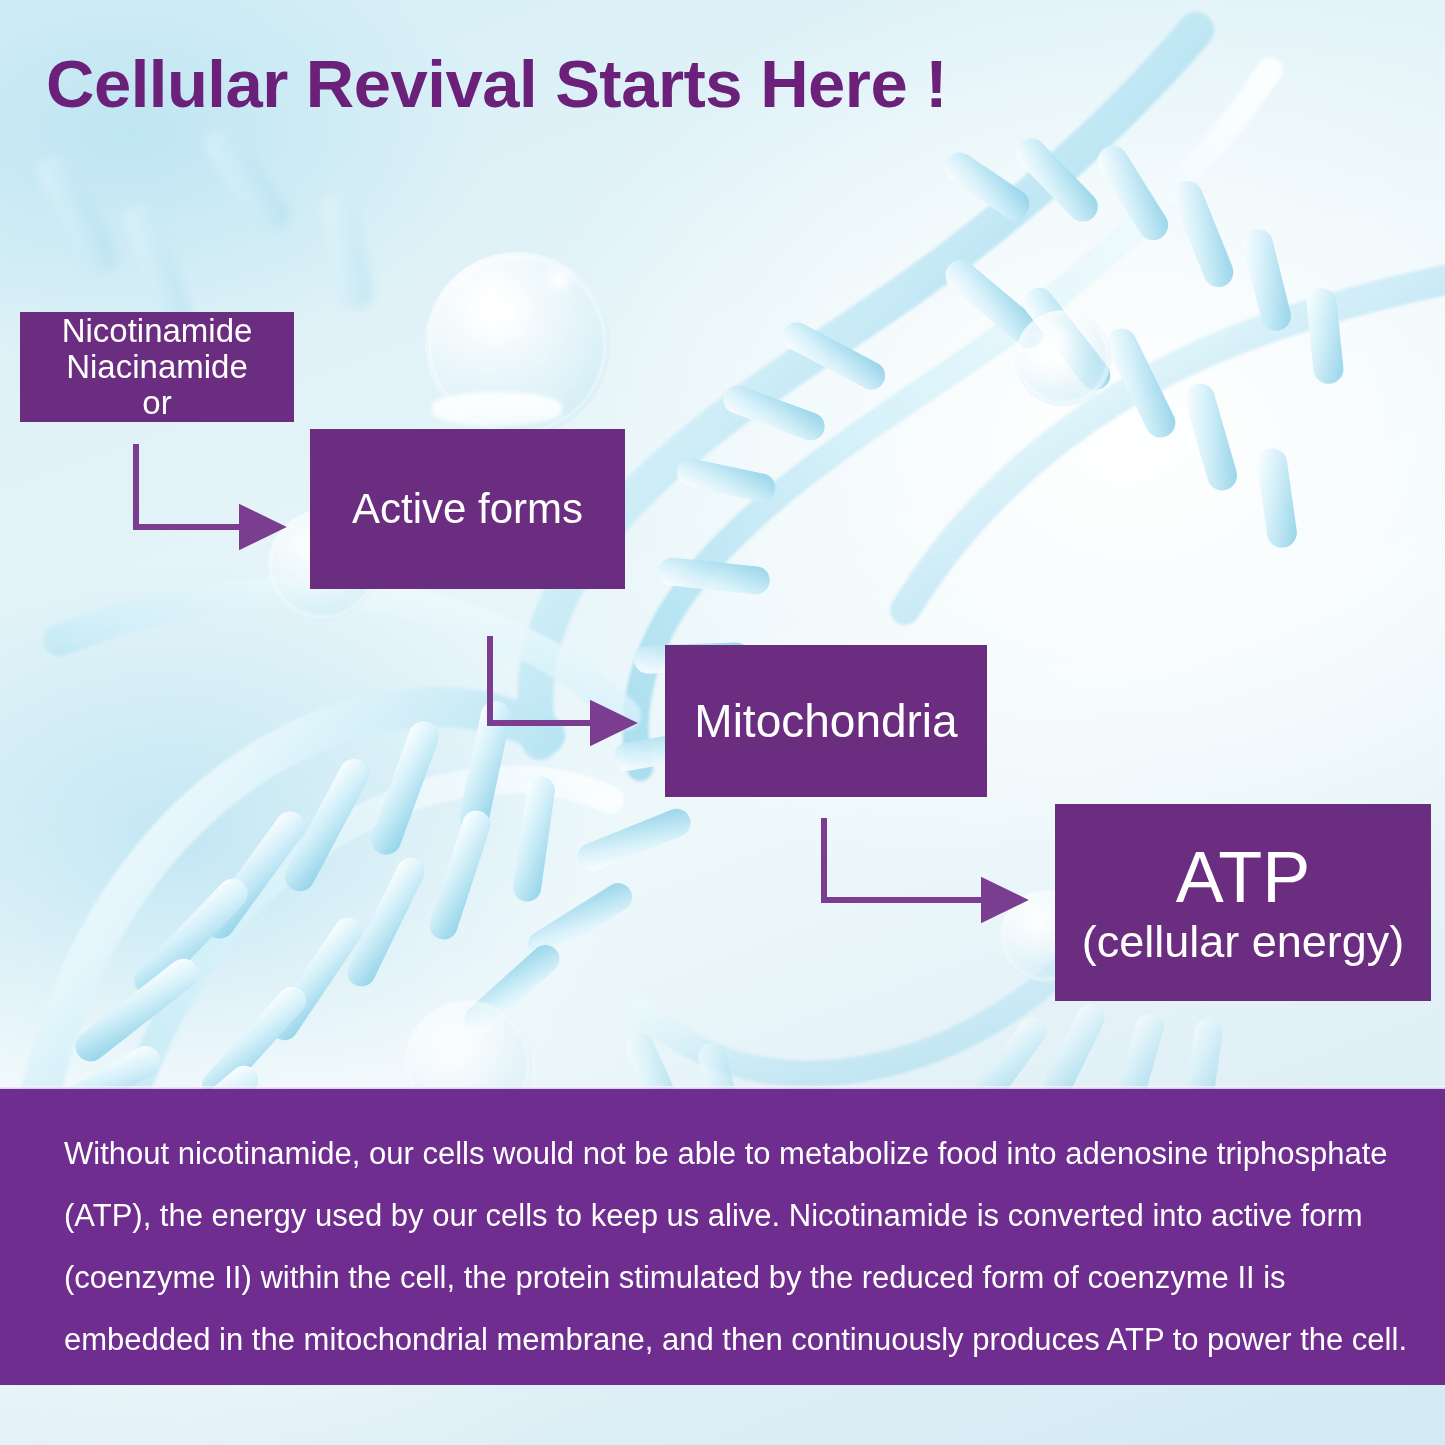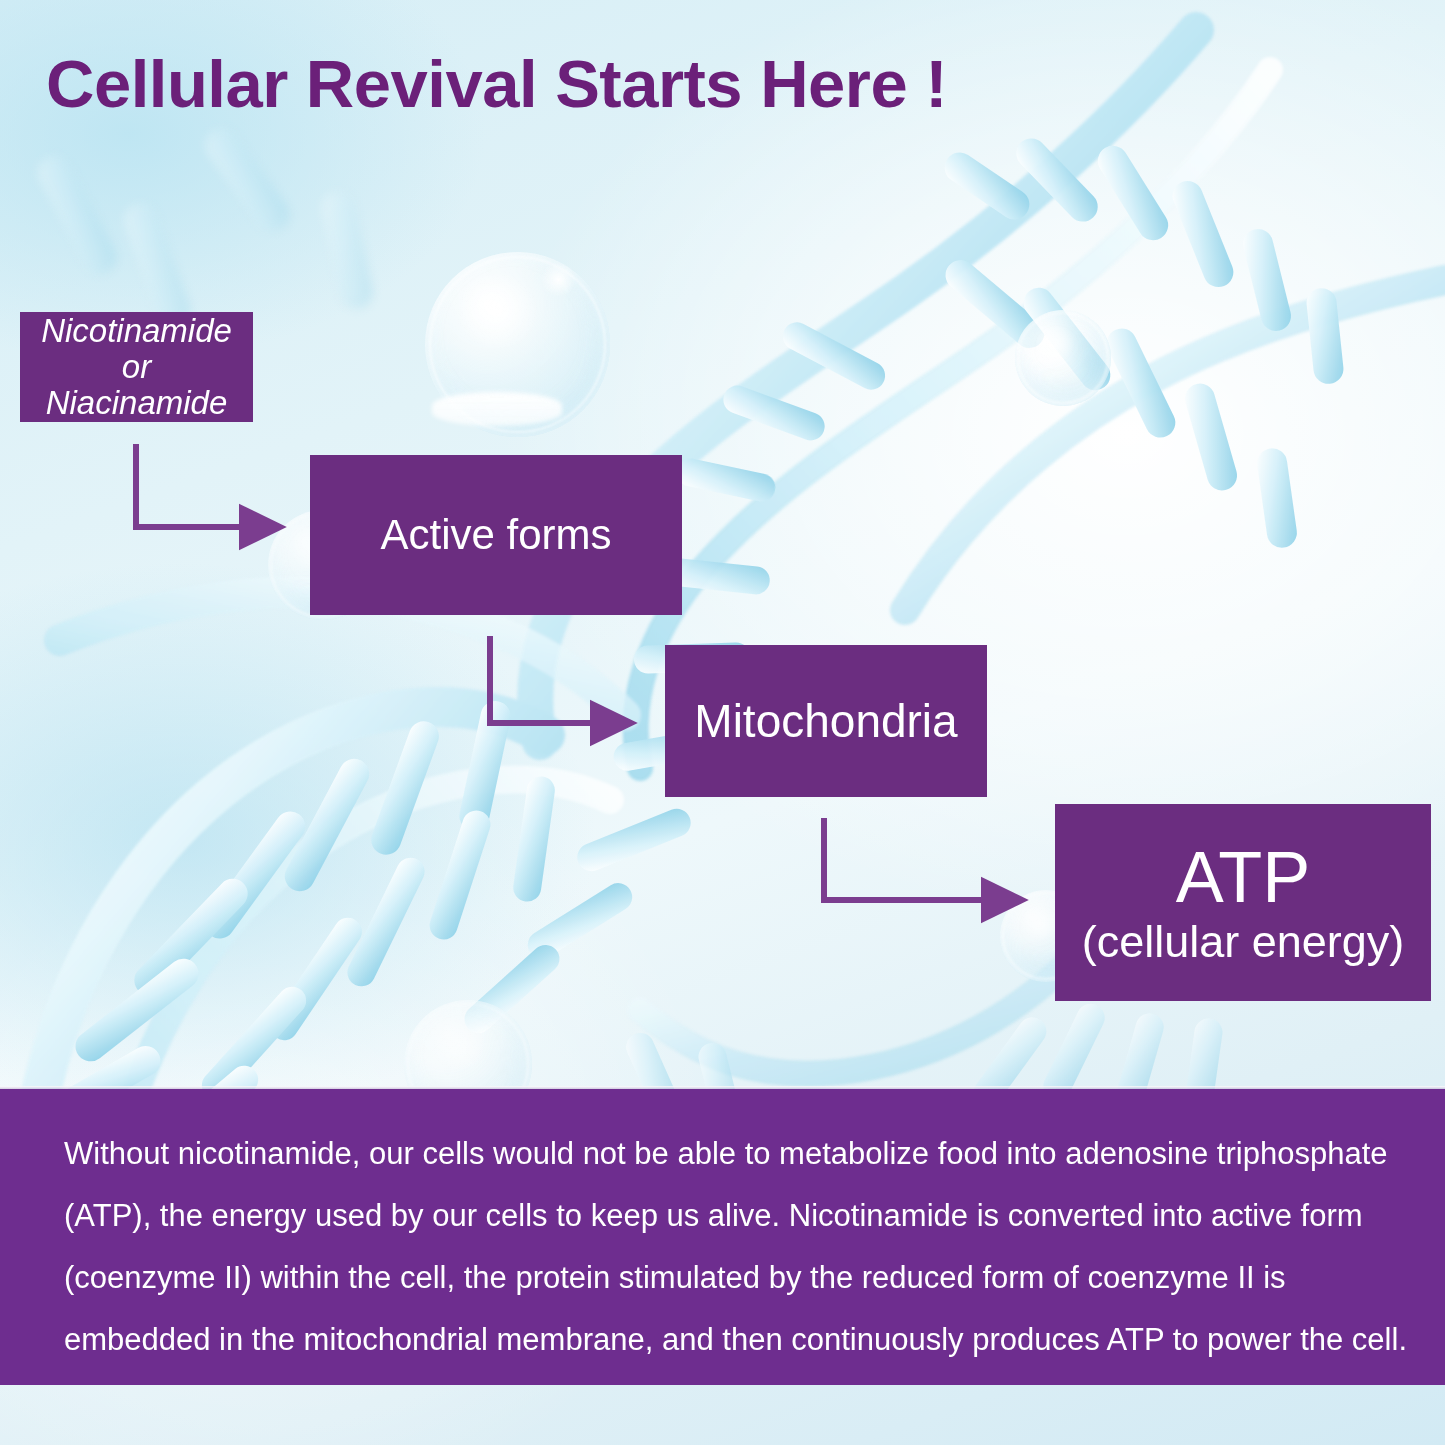--- a/index.html
+++ b/index.html
@@ -76,22 +76,22 @@
     background:#6b2d80;
     color:#fff;
     display:flex;
     align-items:center;
     justify-content:center;
     text-align:center;
     box-sizing:border-box;
   }
   .box .txt{width:100%;}
 
-  #box-nicotinamide{left:20px;top:312px;width:233px;height:110px;font-size:33px;line-height:36px;font-style:italic;}
-  #box-active{left:310px;top:455px;width:372px;height:160px;font-size:42px;line-height:56px;}
+  #box-nicotinamide{left:20px;top:312px;width:274px;height:110px;font-size:33px;line-height:36px;}
+  #box-active{left:310px;top:429px;width:315px;height:160px;font-size:42px;line-height:56px;}
   #box-mito{left:665px;top:645px;width:322px;height:152px;font-size:46px;}
   #box-atp{left:1055px;top:804px;width:376px;height:197px;}
   #box-atp .atp-main{font-size:72px;line-height:78px;}
   #box-atp .atp-sub{font-size:45px;line-height:52px;}
 
   
   .arrows{position:absolute;inset:0;pointer-events:none;}
 
   
   #bottom-panel{
@@ -268,22 +268,22 @@
         <path d="M490 636 L490 723 L627 723" marker-end="url(#ah)"></path>
 
         <path d="M824 818 L824 900 L1018 900" marker-end="url(#ah)"></path>
       </g>
     </svg>
   </div>
 
   <div class="box" id="box-nicotinamide">
     <div class="txt">
       <div>Nicotinamide</div>
+      <div>Niacinamide</div>
       <div>or</div>
-      <div>Niacinamide</div>
     </div>
   </div>
 
   <div class="box" id="box-active">
     <div class="txt">
       <div>Active forms</div>
     </div>
   </div>
 
   <div class="box" id="box-atp">

